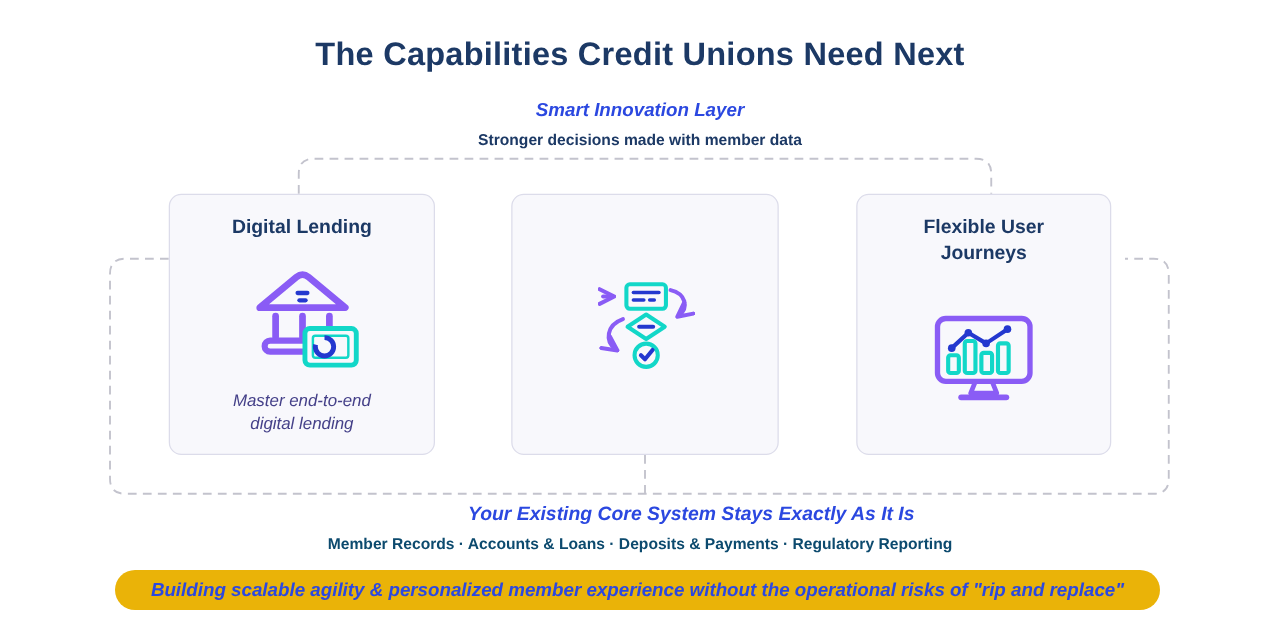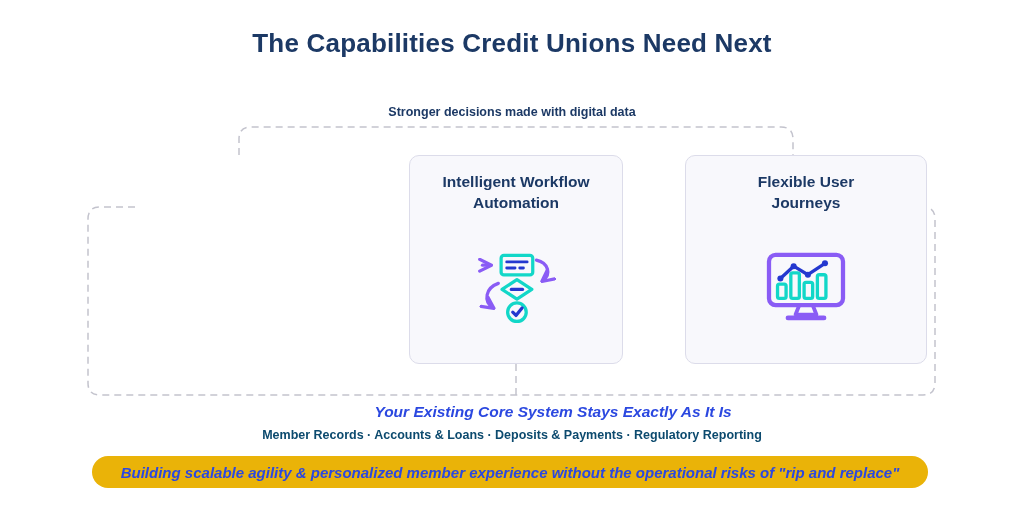--- a/index.html
+++ b/index.html
@@ -15,21 +15,21 @@
   .innov-sub{position:absolute;top:105px;left:0;width:1024px;text-align:center;
     font-size:12.5px;font-weight:bold;color:#1c3965;}
 
   svg.lines{position:absolute;top:0;left:0;z-index:0;}
 
   .card{position:absolute;top:155px;height:209px;z-index:1;box-sizing:border-box;
     background:#f8f8fc;border:1px solid #dcdcea;border-radius:10px;
     display:flex;flex-direction:column;align-items:center;}
   .card.c1{left:135px;width:213px;}
   .card.c2{left:409px;width:214px;}
-  .card.c3{left:685px;width:242px;}
+  .card.c3{left:685px;width:204px;}
   .card-title{margin-top:16px;text-align:center;font-size:15.5px;font-weight:bold;
     color:#1c3965;line-height:1.35;white-space:pre-line;}
   .card-icon{flex:1;display:flex;align-items:center;justify-content:center;}
   .card-sub{margin-bottom:15px;text-align:center;font-size:13.5px;font-style:italic;
     color:#454189;line-height:1.35;white-space:pre-line;}
 
   .core-label{position:absolute;top:403px;left:0;width:1024px;text-align:center;
     font-size:15.5px;font-style:italic;font-weight:600;color:#2b48e0;margin-left:41px;}
   .core-items{position:absolute;top:428px;left:0;width:1024px;text-align:center;
     font-size:12.5px;font-weight:bold;color:#0c4a6e;}
@@ -47,26 +47,44 @@
   <svg class="lines" width="1024" height="512" viewBox="0 0 1024 512">
     <g fill="none" stroke="#c3c3cd" stroke-width="1.5" stroke-dasharray="7 5">
       <path d="M 239 155 L 239 139 Q 239 127 251 127 L 781 127 Q 793 127 793 139 L 793 155"></path>
       <path d="M 135 207 L 100 207 Q 88 207 88 219 L 88 383 Q 88 395 100 395 L 923 395 Q 935 395 935 383 L 935 219 Q 935 207 923 207 L 900 207"></path>
       <path d="M 516 364 L 516 395"></path>
     </g>
   </svg>
 
   <div class="page-title">The Capabilities Credit Unions Need Next</div>
 
-  <div class="innov-sub">Stronger decisions made with digital data</div>
+  <div class="innov-label">Smart Innovation Layer</div>
+  <div class="innov-sub">Stronger decisions made with member data</div>
 
+  <div class="card c1">
+    <div class="card-title">Digital Lending</div>
+    <div class="card-icon">
+      <svg width="94" height="88" viewBox="0 0 96 90">
+        <path d="M 13 39 L 43 14 Q 48 10 53 14 L 83 39 Z" fill="none" stroke="#8a5cf5" stroke-width="5.5" stroke-linejoin="round"></path>
+        <line x1="44" y1="27" x2="52" y2="27" stroke="#2438cf" stroke-width="3.5" stroke-linecap="round"></line>
+        <line x1="45.5" y1="33" x2="50.5" y2="33" stroke="#2438cf" stroke-width="3.5" stroke-linecap="round"></line>
+        <line x1="26" y1="46" x2="26" y2="63" stroke="#8a5cf5" stroke-width="5.5" stroke-linecap="round"></line>
+        <line x1="48" y1="46" x2="48" y2="63" stroke="#8a5cf5" stroke-width="5.5" stroke-linecap="round"></line>
+        <line x1="70" y1="46" x2="70" y2="63" stroke="#8a5cf5" stroke-width="5.5" stroke-linecap="round"></line>
+        <rect x="17" y="66" width="62" height="9" rx="4.5" fill="none" stroke="#8a5cf5" stroke-width="5"></rect>
+        <rect x="50" y="56" width="42" height="30" rx="4" fill="#f8f8fc" stroke="#12d7c8" stroke-width="4"></rect>
+        <rect x="56.5" y="62" width="29" height="18" rx="2" fill="none" stroke="#12d7c8" stroke-width="2"></rect>
+        <circle cx="66" cy="71" r="7.5" fill="#f8f8fc" stroke="#2438cf" stroke-width="4" stroke-dasharray="37 10" transform="rotate(-90 66 71)"></circle>
+      </svg>
+    </div>
+    <div class="card-sub">Master end-to-end
+digital lending</div>
+  </div>
 
   <div class="card c2">
-    <div class="card-title">Intelligent Workflow
-Automation</div>
     <div class="card-icon">
       <svg width="80" height="78" viewBox="0 0 86 82">
         <defs>
           <marker id="ah" viewBox="0 0 10 10" refX="8" refY="5" markerWidth="4.5" markerHeight="4.5" orient="auto-start-reverse">
             <path d="M 1 1 L 9 5 L 1 9" fill="none" stroke="#8a5cf5" stroke-width="2.2" stroke-linecap="round" stroke-linejoin="round"></path>
           </marker>
         </defs>
         <line x1="7" y1="16.5" x2="15" y2="16.5" stroke="#8a5cf5" stroke-width="3.5" stroke-linecap="round" marker-end="url(#ah)"></line>
         <rect x="27" y="6" width="34" height="21" rx="3" fill="none" stroke="#12d7c8" stroke-width="3.5"></rect>
         <line x1="33" y1="13" x2="55" y2="13" stroke="#2438cf" stroke-width="3" stroke-linecap="round"></line>

